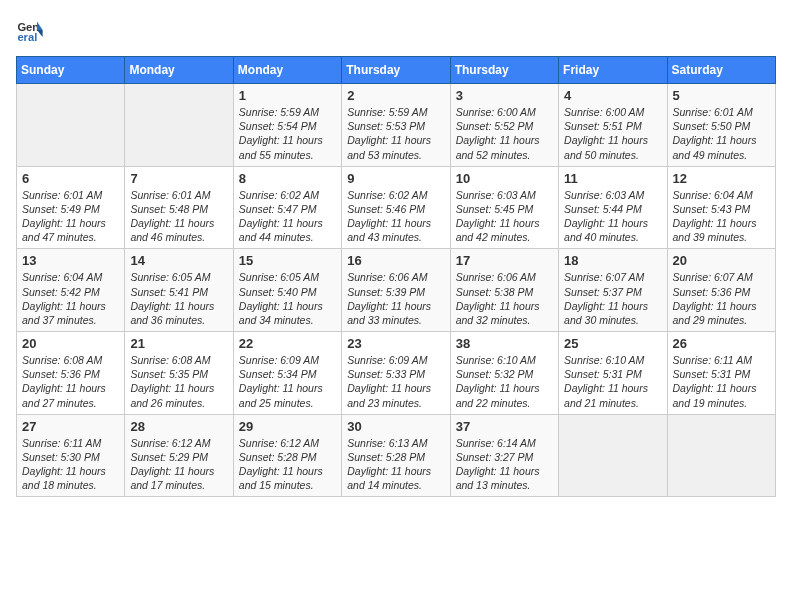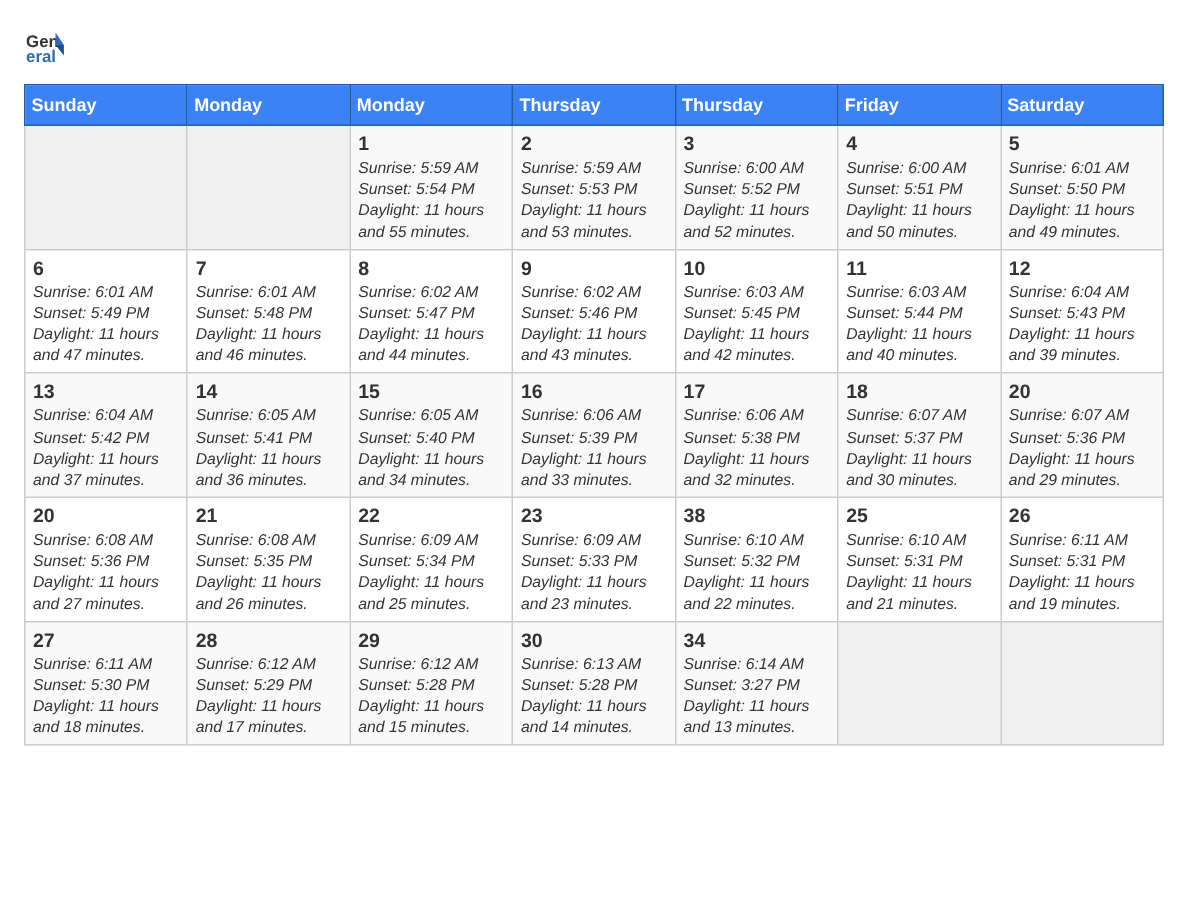--- a/index.html
+++ b/index.html
@@ -304,21 +304,21 @@
 Sunset: 5:28 PM
 Daylight: 11 hours and 15 minutes.</div>
         </td>
         <td>
           <span class="day-number">30</span>
           <div class="day-info" style="white-space: pre-line;">Sunrise: 6:13 AM
 Sunset: 5:28 PM
 Daylight: 11 hours and 14 minutes.</div>
         </td>
         <td>
-          <span class="day-number">34</span>
+          <span class="day-number">37</span>
           <div class="day-info" style="white-space: pre-line;">Sunrise: 6:14 AM
 Sunset: 3:27 PM
 Daylight: 11 hours and 13 minutes.</div>
         </td>
         <td class="empty"></td>
         <td class="empty"></td>
       </tr>
     </tbody>
 </table>
 

